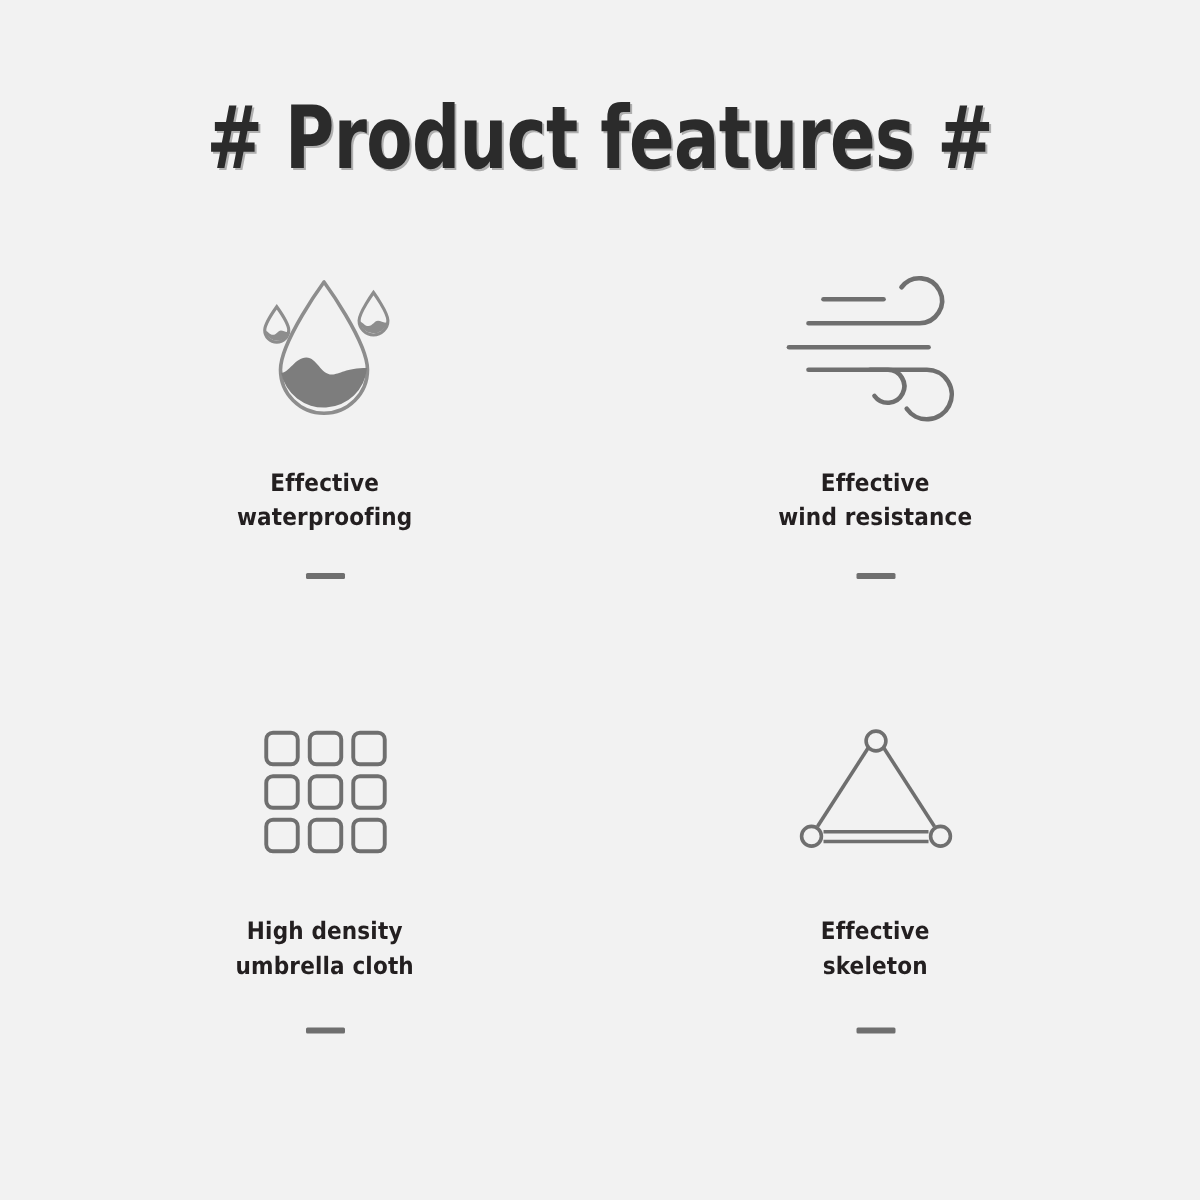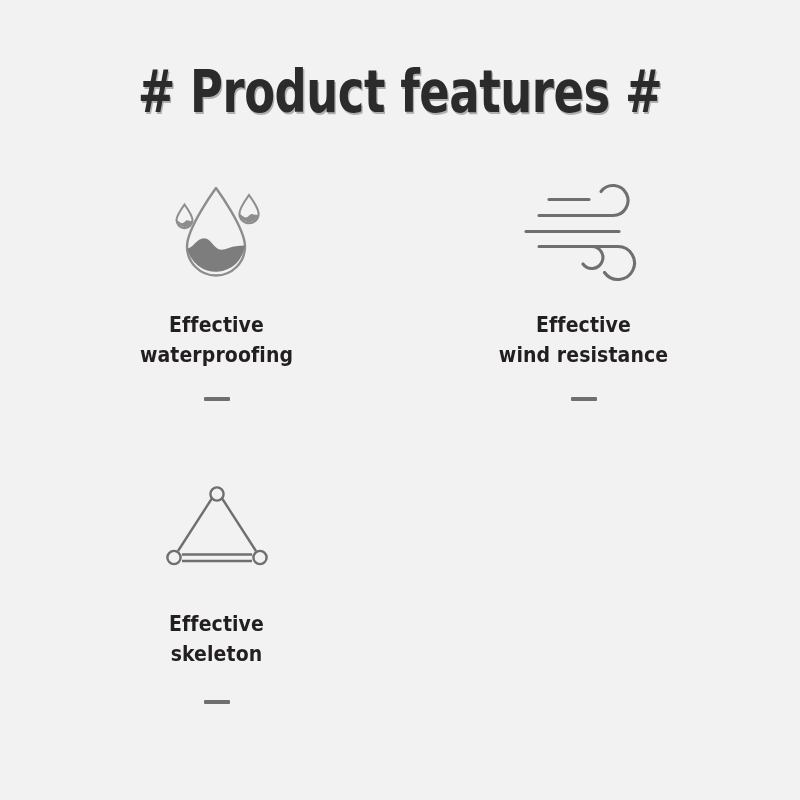--- a/index.html
+++ b/index.html
@@ -64,21 +64,21 @@
     height: 120px;
     display: flex;
     align-items: center;
     justify-content: center;
   }
   .label {
     margin-top: 18px;
     text-align: center;
     font-family: "DejaVu Sans Condensed", "Liberation Sans Narrow", "Liberation Sans", sans-serif;
     font-weight: bold;
-    font-size: 21px;
+    font-size: 16px;
     line-height: 1.42;
     color: #231f20;
     white-space: pre-line;
     letter-spacing: 0.1px;
   }
   .divider {
     margin-top: 26px;
     width: 26px;
     height: 4px;
     background: #6f6f6f;
@@ -144,20 +144,40 @@
 
             <path d="M59 64.5h12a11 11 0 1 1 -9 17.5"></path>
           </svg>
         </span>
       </div>
       <div class="label">Effective
 wind resistance</div>
       <div class="divider"></div>
     </div>
 
+    <div class="cell row2">
+      <div class="icon-box">
+        <span>
+          <svg width="86" height="86" viewBox="0 0 86 86" fill="none" stroke="#6f6f6f" stroke-width="2.6">
+            <rect x="3.5" y="3.5" width="21" height="21" rx="4.5"></rect>
+            <rect x="32.5" y="3.5" width="21" height="21" rx="4.5"></rect>
+            <rect x="61.5" y="3.5" width="21" height="21" rx="4.5"></rect>
+            <rect x="3.5" y="32.5" width="21" height="21" rx="4.5"></rect>
+            <rect x="32.5" y="32.5" width="21" height="21" rx="4.5"></rect>
+            <rect x="61.5" y="32.5" width="21" height="21" rx="4.5"></rect>
+            <rect x="3.5" y="61.5" width="21" height="21" rx="4.5"></rect>
+            <rect x="32.5" y="61.5" width="21" height="21" rx="4.5"></rect>
+            <rect x="61.5" y="61.5" width="21" height="21" rx="4.5"></rect>
+          </svg>
+        </span>
+      </div>
+      <div class="label">High density
+umbrella cloth</div>
+      <div class="divider"></div>
+    </div>
 
     <div class="cell row2">
       <div class="icon-box">
         <span>
           <svg width="108" height="86" viewBox="0 0 108 86" fill="none" stroke="#6f6f6f" stroke-width="2.4">
 
             <path d="M49.5 12.5L15 66"></path>
 
             <path d="M58.5 12.5L93 66"></path>
 

